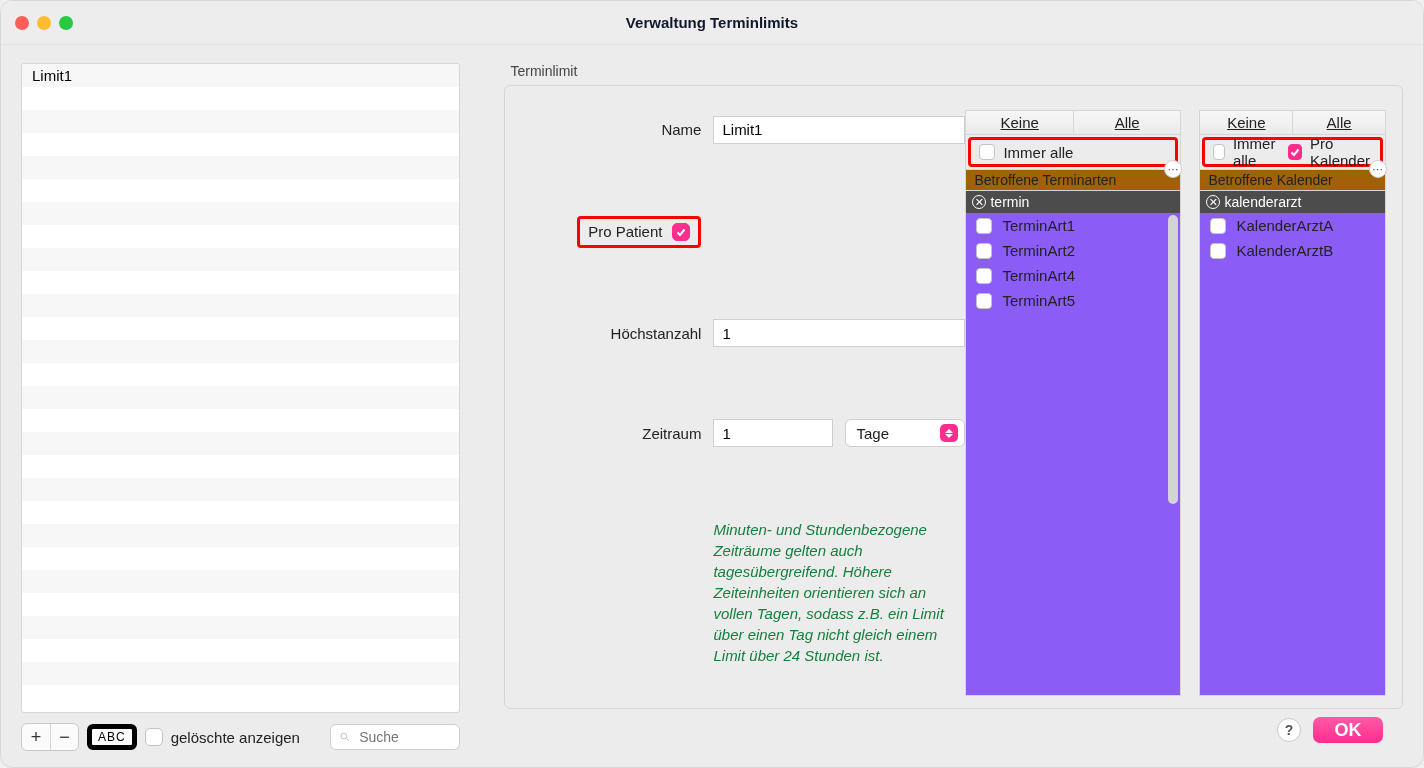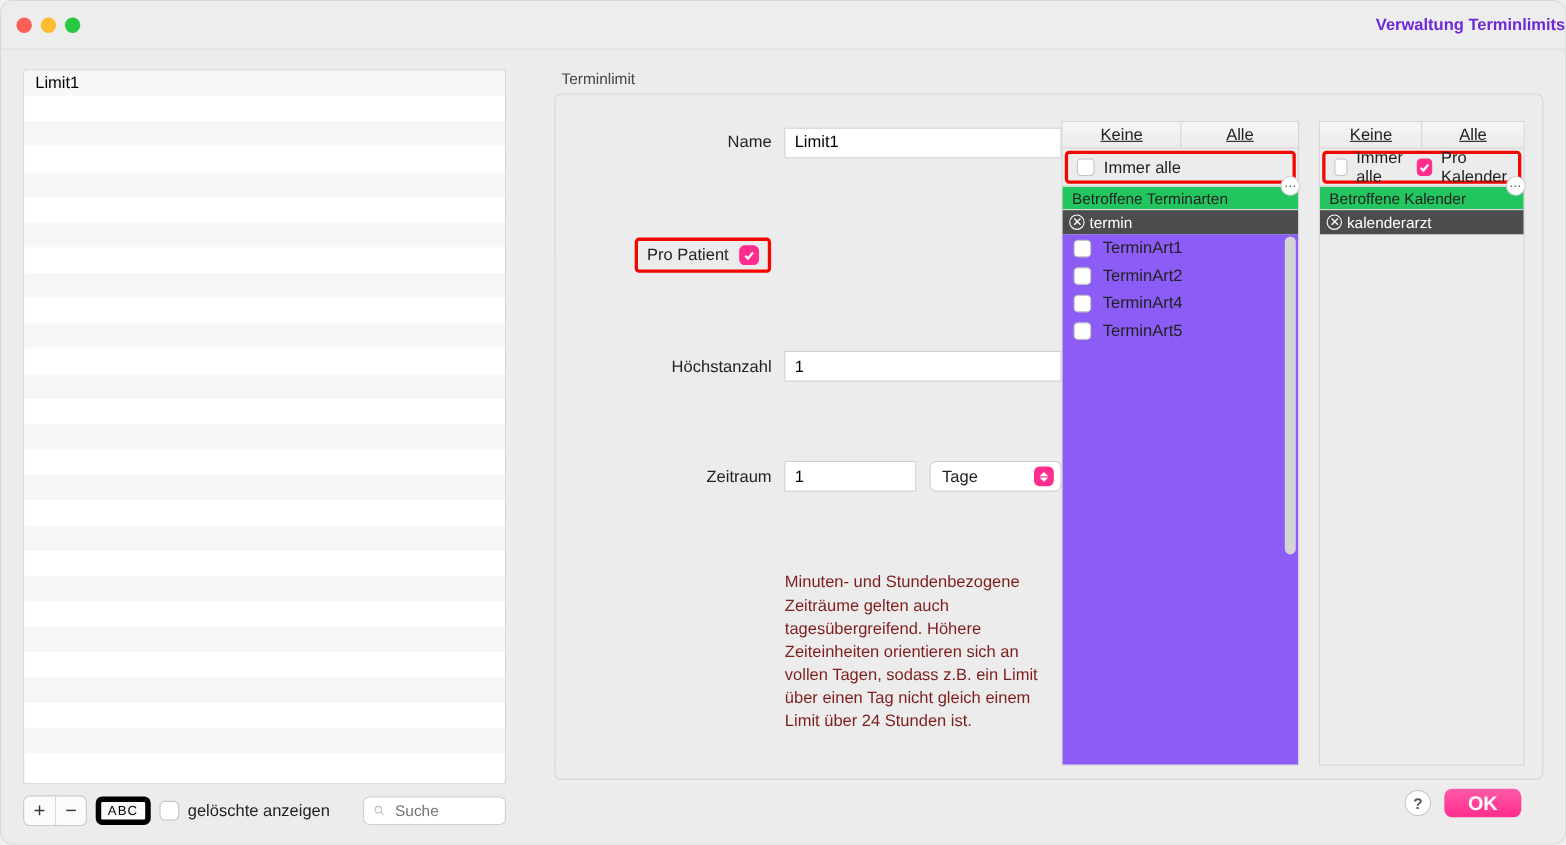--- a/index.html
+++ b/index.html
@@ -9,21 +9,21 @@
     width:1424px; height:768px; margin:0 auto; background:#ececec;
     border:1px solid #d8d8d8; border-radius:12px; position:relative; overflow:hidden;
     display:flex; flex-direction:column;
   }
   .titlebar { height:44px; display:flex; align-items:center; position:relative; background:#ededed; border-bottom:1px solid #e2e2e2; }
   .traffic { display:flex; gap:8px; padding-left:14px; }
   .dot { width:14px; height:14px; border-radius:50%; }
   .dot.red { background:#ff5f57; }
   .dot.yellow { background:#febc2e; }
   .dot.green { background:#28c840; }
-  .titlebar .title { position:absolute; left:0; right:0; text-align:right; font-weight:700; font-size:15px; color:#6d28d9; }
+  .titlebar .title { position:absolute; left:0; right:0; text-align:center; font-weight:700; font-size:15px; color:#0f172a; }
   .content { flex:1; display:flex; gap:44px; padding:18px 20px 16px 20px; }
   .sidebar { width:470px; display:flex; flex-direction:column; }
   .sidebar-list { flex:1; background:#fff; border:1px solid #d6d6d6; border-radius:3px; overflow:hidden; }
   .sidebar-list .row { height:23px; line-height:23px; padding:0 10px; font-size:15px; }
   .sidebar-list .row.sel { background:#e4e4e4; color:#000; }
   .stripes .row:nth-child(odd){ background:#f7f7f7; }
   .stripes .row:nth-child(even){ background:#ffffff; }
   .sidebar-footer { display:flex; align-items:center; gap:8px; padding-top:10px; }
   .segbtns { display:flex; border:1px solid #c9c9c9; border-radius:6px; overflow:hidden; background:#fbfbfb; }
   .segbtns button { width:28px; height:26px; border:none; background:transparent; font-size:18px; line-height:1; cursor:pointer; color:#333; }
@@ -42,31 +42,31 @@
   .form { display:grid; grid-template-columns:180px 1fr; column-gap:12px; row-gap:12px; align-items:center; }
   .form label { text-align:right; font-size:15px; }
   .tin { height:28px; border:1px solid #cfcfcf; background:#fff; padding:0 8px; font-size:15px; width:100%; }
   .tin.num { width:120px; }
   .measure-row { display:flex; align-items:center; gap:12px; }
   .select { height:28px; width:120px; border:1px solid #cfcfcf; border-radius:6px; background:#fff; display:flex; align-items:center; justify-content:space-between; padding:0 6px 0 10px; font-size:15px; }
   .select .caret { width:18px; height:18px; border-radius:5px; background:#ff2d8e; display:flex; flex-direction:column; align-items:center; justify-content:center; gap:1px; }
   .select .caret span { width:0;height:0;border-left:4px solid transparent;border-right:4px solid transparent; }
   .select .caret .up{ border-bottom:4px solid #fff;}
   .select .caret .dn{ border-top:4px solid #fff;}
-  .hint { grid-column:2; font-size:15px; line-height:1.4; color:#7f1d1d; max-width:640px; }
+  .hint { grid-column:2; font-size:15px; line-height:1.4; color:#15803d; max-width:640px;font-style:italic; }
   .red-annot { border:3px solid #f30600; border-radius:4px; }
 
   .bottom-row { display:flex; gap:18px; margin-top:24px; flex:1; min-height:260px; }
   .col { flex:1; display:flex; flex-direction:column; border:1px solid #d6d6d6; background:#ececec; }
   .colhdr { height:24px; display:flex; background:linear-gradient(#f6f6f6,#ebebeb); border-bottom:1px solid #d6d6d6; }
   .colhdr div { flex:1; text-align:center; font-size:15px; border-right:1px solid #d6d6d6; line-height:24px;text-decoration:underline; }
   .colhdr div:last-child{ border-right:none;}
   .optsrow { height:30px; display:flex; align-items:center; gap:8px; padding:0 8px; }
   .optsrow .half { flex:1; display:flex; align-items:center; gap:8px; }
-  .filterhdr { height:22px; display:flex; align-items:center; justify-content:space-between; padding:0 2px 0 8px; font-size:14px; border-top:1px solid #d6d6d6; border-bottom:1px solid #d6d6d6; background:#22c55e; position:relative; }
+  .filterhdr { height:22px; display:flex; align-items:center; justify-content:space-between; padding:0 2px 0 8px; font-size:14px; border-top:1px solid #d6d6d6; border-bottom:1px solid #d6d6d6; background:#a16207; position:relative; }
   .dots { width:18px; height:18px; border:1px solid #cfcfcf; border-radius:50%; background:#fff; display:flex; align-items:center; justify-content:center; font-size:11px; color:#555; letter-spacing:1px; cursor:pointer; position:absolute; right:-2px; top:-10px; }
   .tagrow { height:22px; background:#4c4c4c; color:#fff; display:flex; align-items:center; gap:4px; padding:0 6px; font-size:14px; }
   .tagrow .x { width:14px; height:14px; border:1.5px solid #fff; border-radius:50%; display:flex; align-items:center; justify-content:center; font-size:11px; line-height:1; cursor:pointer; }
   .listarea { flex:1; background:#8b5cf6; overflow:auto; position:relative; }
   .scroll-fake { position:absolute; right:2px; top:2px; width:10px; height:60%; background:#d4d4d4; border-radius:5px; }
   .li { display:flex; align-items:center; gap:10px; padding:4px 10px; font-size:15px; }
 
   .footer { height:42px; display:flex; align-items:center; justify-content:flex-end; gap:12px; padding:0 20px; }
   .helpbtn { width:24px; height:24px; border:1px solid #c9c9c9; border-radius:50%; background:#fff; font-weight:700; color:#555; cursor:pointer; display:flex;align-items:center;justify-content:center; }
   .okbtn { width:70px; height:26px; border:none; border-radius:7px; background:linear-gradient(#ff5aa7,#ff2d8e); color:#fff; font-weight:600; font-size:18px; cursor:pointer;text-align:center; }
@@ -233,20 +233,30 @@
               </div>
             </div>
             <div class="filterhdr">
               <span>Betroffene Kalender</span>
               <span class="dots">⋯</span>
             </div>
             <div class="tagrow">
               <span class="x">✕</span>
               <span>kalenderarzt</span>
             </div>
+            <div class="listarea" id="right-list">
+                <div class="li">
+                  <span class="chk sm"></span>
+                  <span>KalenderArztA</span>
+                </div>
+                <div class="li">
+                  <span class="chk sm"></span>
+                  <span>KalenderArztB</span>
+                </div>
+              </div>
           </div>
         </div>
 
       </div>
       <div class="footer">
         <div class="helpbtn">?</div>
         <button class="okbtn">OK</button>
       </div>
     </div>
 

